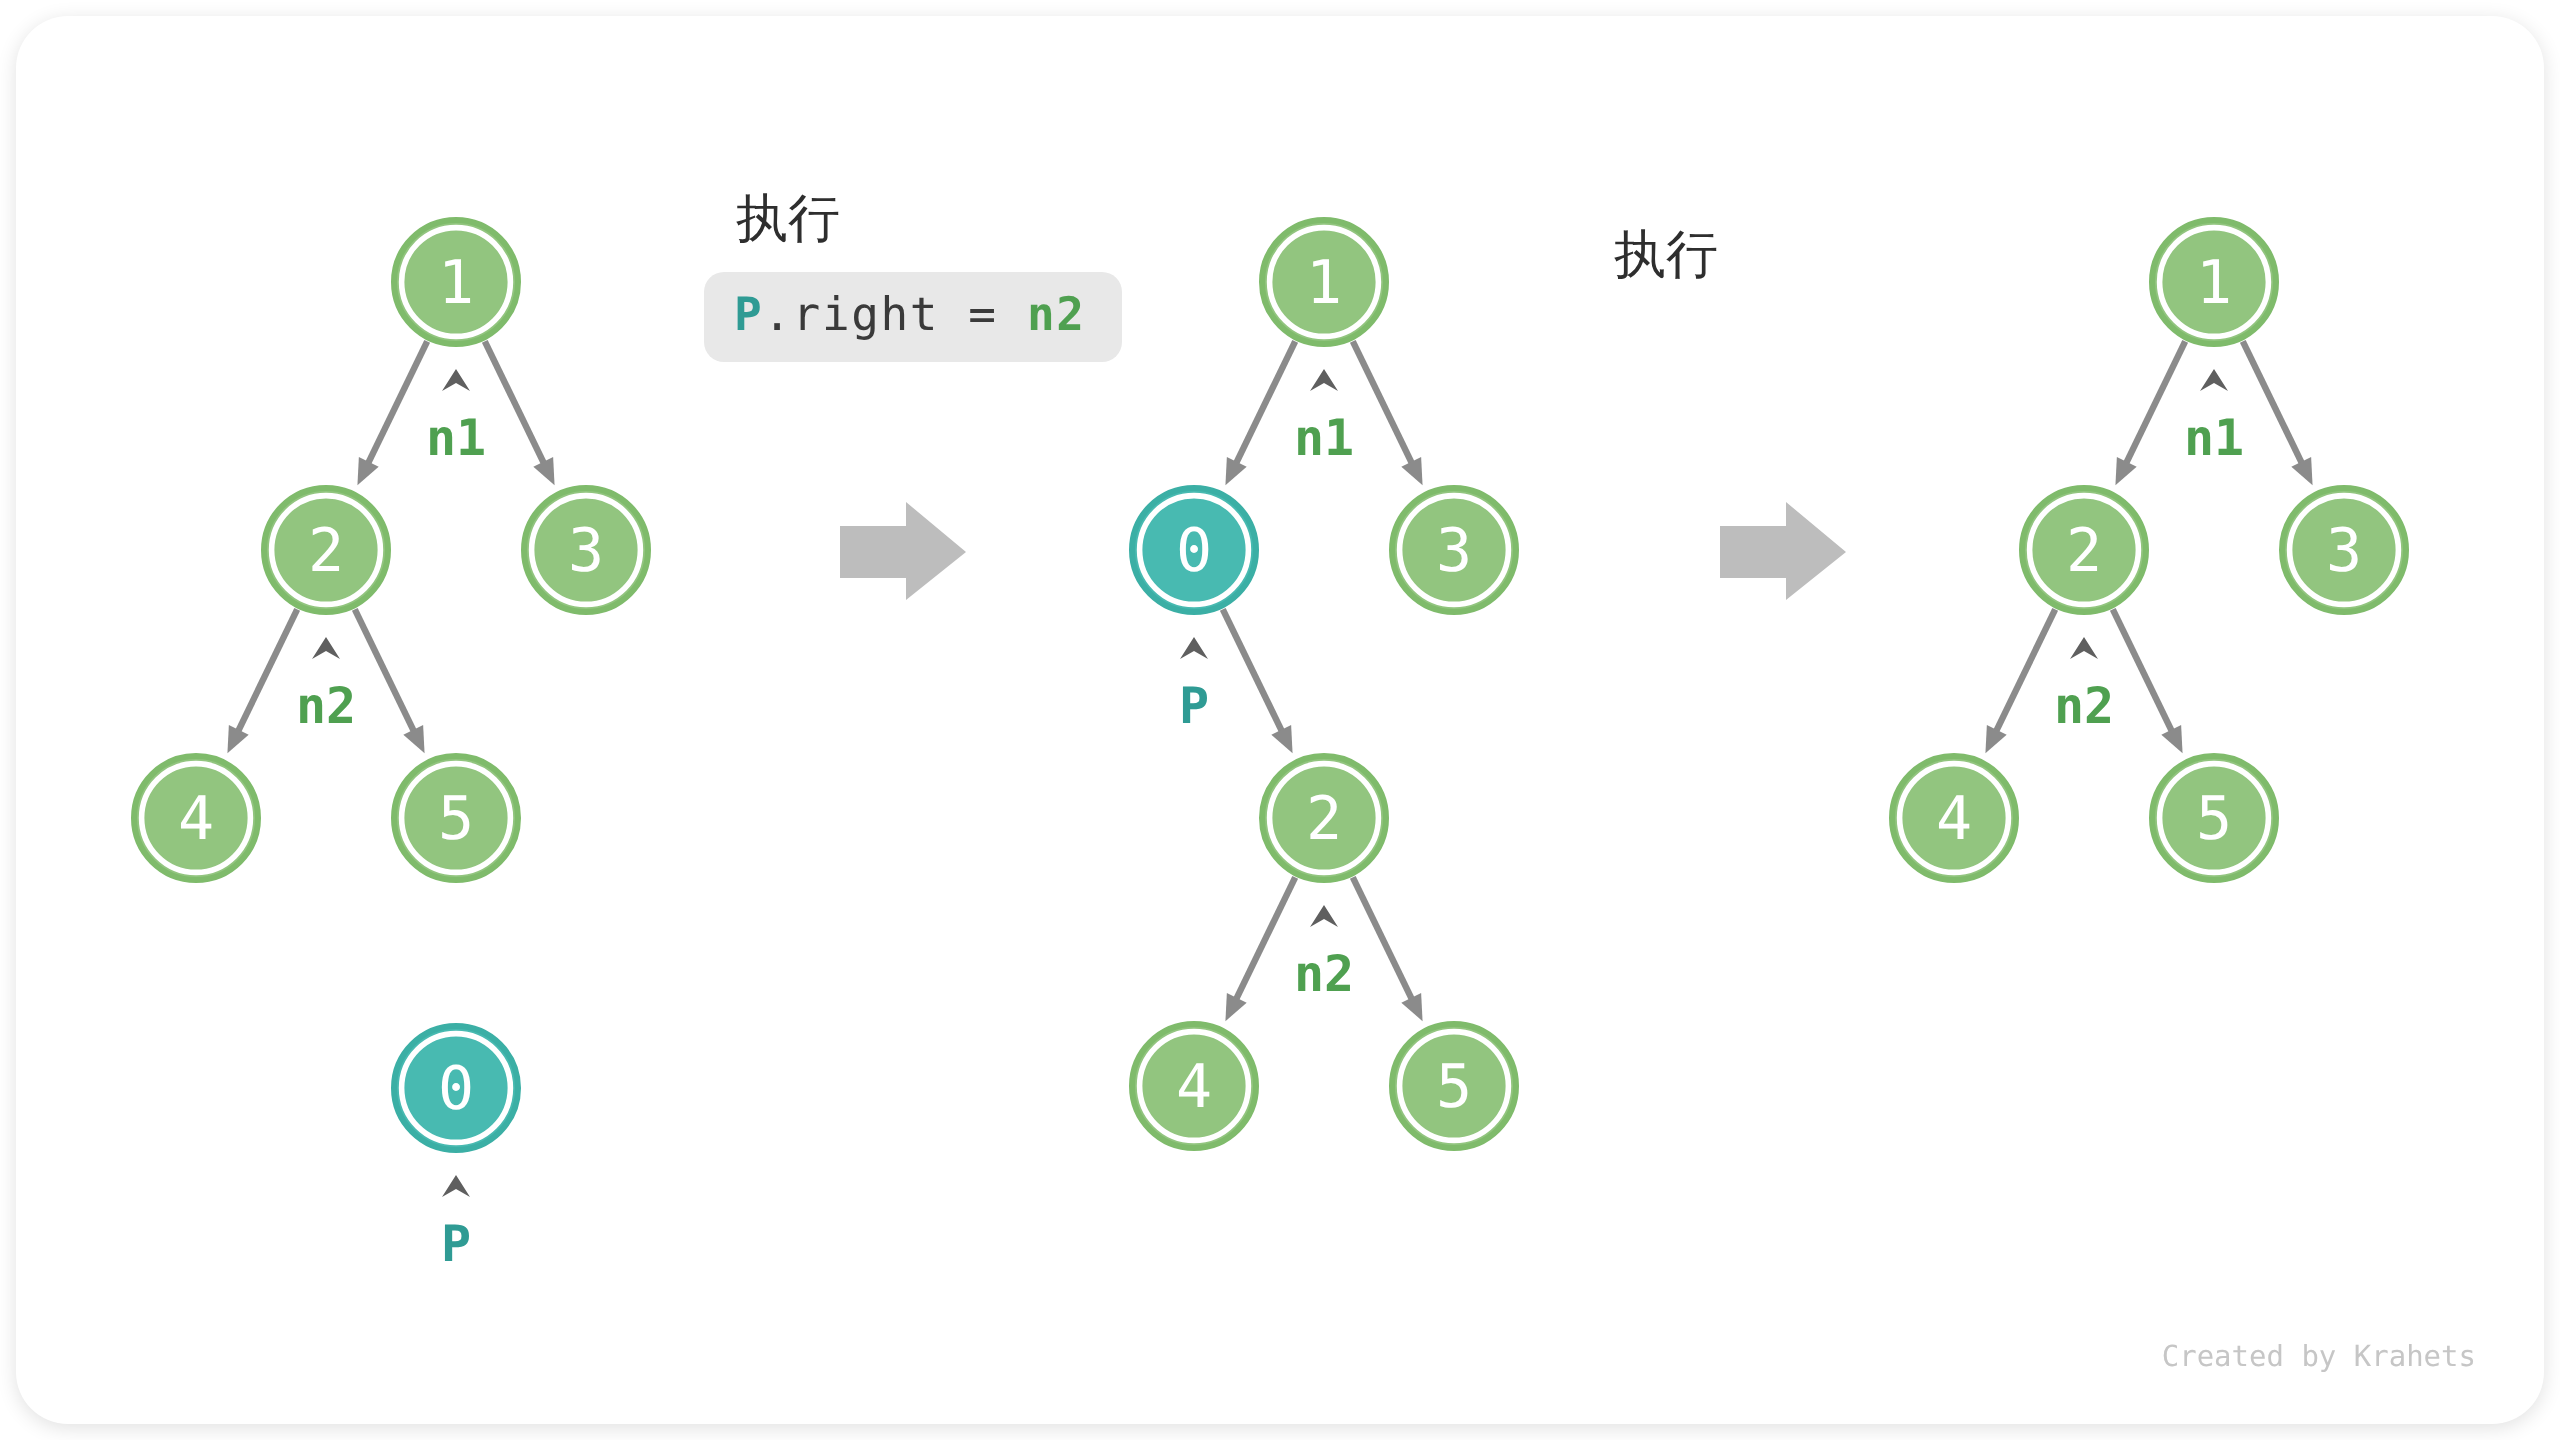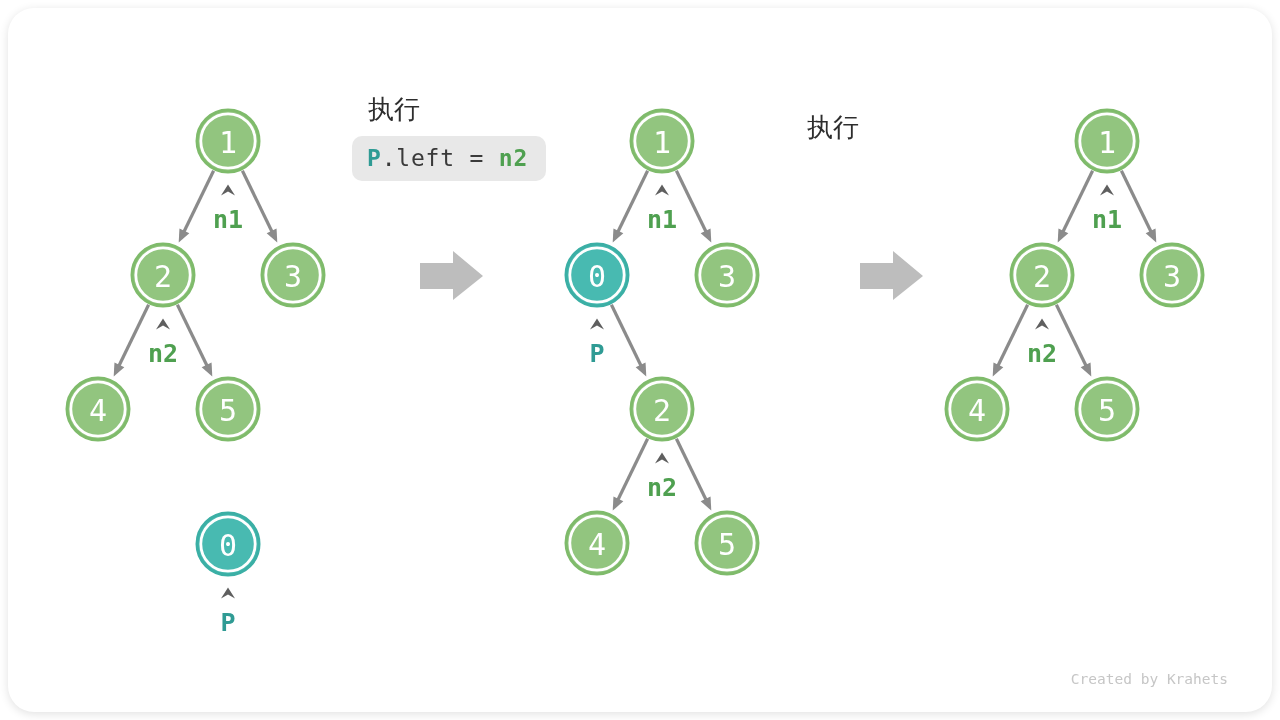--- a/index.html
+++ b/index.html
@@ -8,21 +8,21 @@
         box-shadow:0 2px 10px rgba(0,0,0,0.12);}
   #diagram{position:absolute;left:0;top:0;}
   .exec{position:absolute;}
   .exec-title{font-size:26px;line-height:30px;color:#2e2e2e;margin:0 0 12px 16px;white-space:nowrap;}
   .code-box{background:var(--code-bg);border-radius:10px;padding:3px 18px 3px 15px;width:-moz-fit-content;width:fit-content;}
   .code-line{font-family:"DejaVu Sans Mono",monospace;font-size:23px;line-height:39px;letter-spacing:0.8px;
              color:var(--code-plain);white-space:pre;}
   .seg-plain{color:var(--code-plain);}
   .seg-green{color:var(--code-green);font-weight:bold;}
   .seg-teal{color:var(--code-teal);font-weight:bold;}
-  .watermark{position:absolute;right:52px;top:671px;font-family:"DejaVu Sans Mono",monospace;
+  .watermark{position:absolute;right:42px;top:671px;font-family:"DejaVu Sans Mono",monospace;
              font-size:14.5px;color:var(--watermark);white-space:nowrap;}
   svg text{font-family:"DejaVu Sans Mono",monospace;}
 </style>
 </head>
 <body>
 
 <div id="stage">
   <div class="card"></div>
 
   <svg id="diagram" width="1280" height="720" viewBox="0 0 1280 720">
@@ -175,21 +175,21 @@
           <text x="1042" y="353" text-anchor="middle" dominant-baseline="central" fill="#4FA050" font-size="25" font-weight="bold">n2</text>
         </g>
       </g>
       <polygon points="420,263 453,263 453,251 483,276 453,300 453,289 420,289" fill="#BDBDBD"></polygon>
       <polygon points="860,263 893,263 893,251 923,276 893,300 893,289 860,289" fill="#BDBDBD"></polygon>
     </svg>
 
   <div class="exec" style="left:352px;top:94px">
     <div class="exec-title">执行</div>
     <div class="code-box">
-        <div class="code-line"><span class="seg-teal">P</span><span class="seg-plain">.left = </span><span class="seg-green">n2</span></div>
+        <div class="code-line"><span class="seg-teal">P</span><span class="seg-plain">.right = </span><span class="seg-green">n2</span></div>
       </div>
   </div>
 
   <div class="exec" style="left:791px;top:112px">
     <div class="exec-title">执行</div>
   </div>
 
   <div class="watermark">Created by Krahets</div>
 </div>
 

